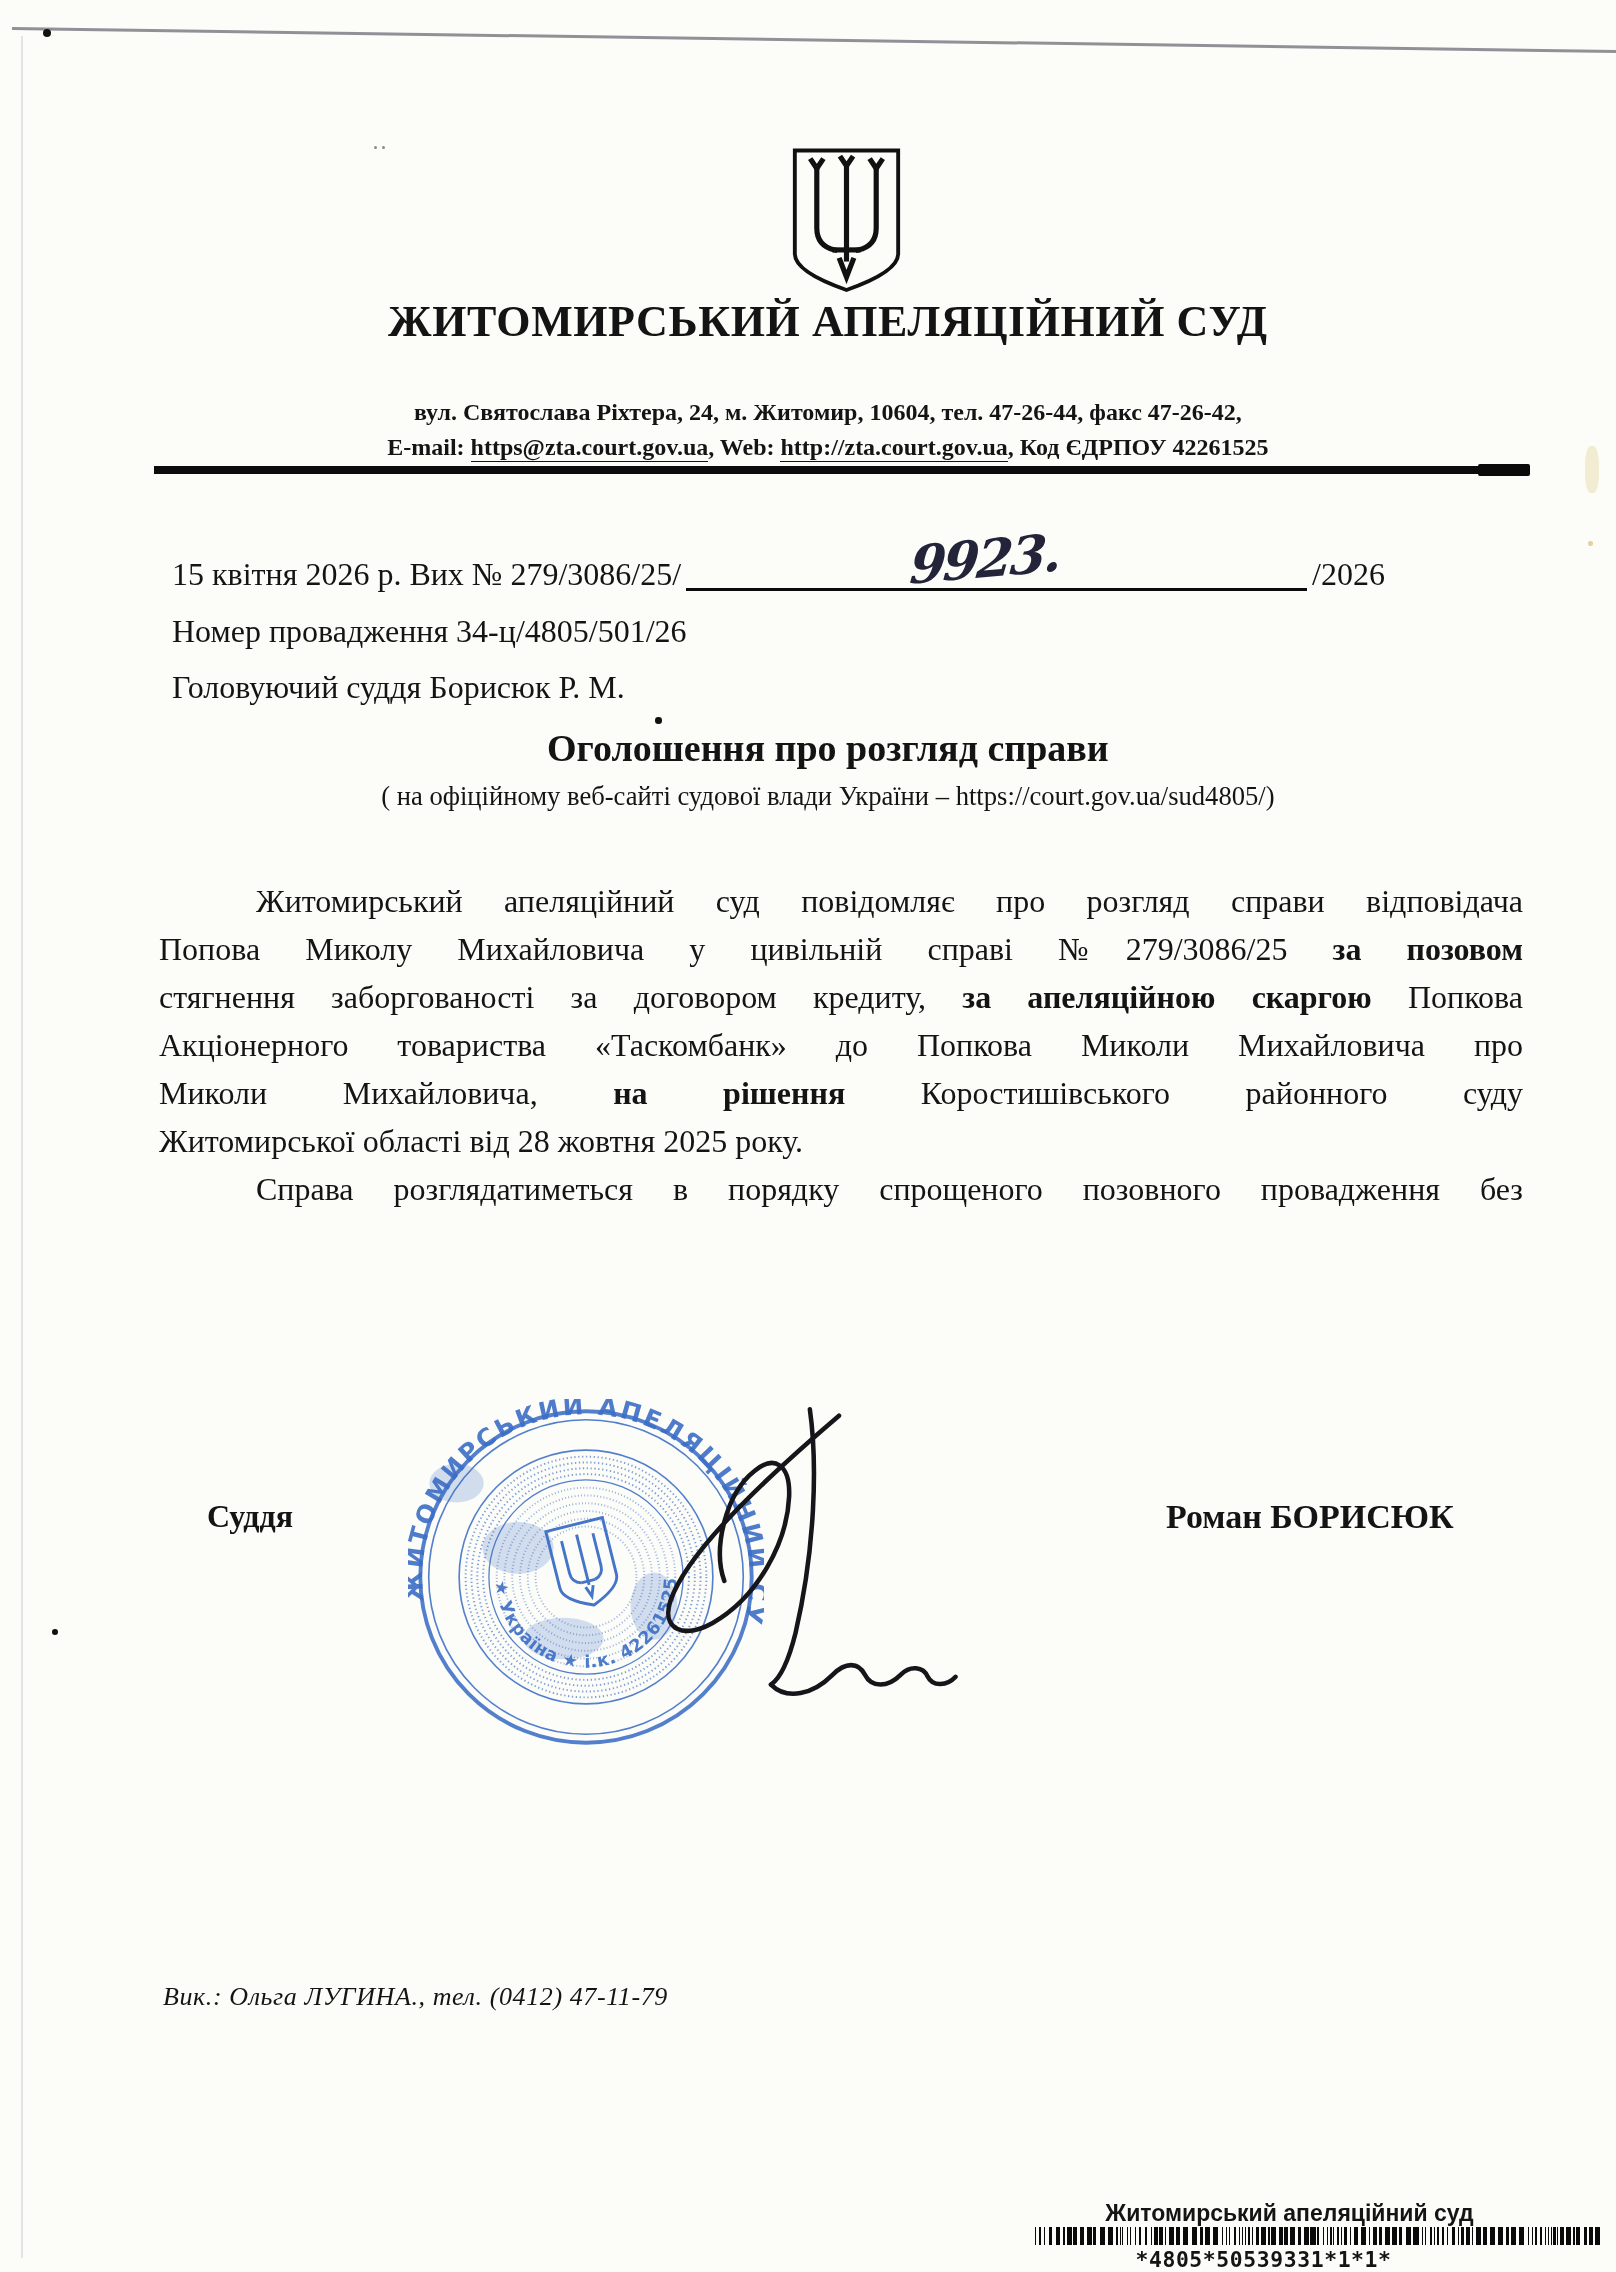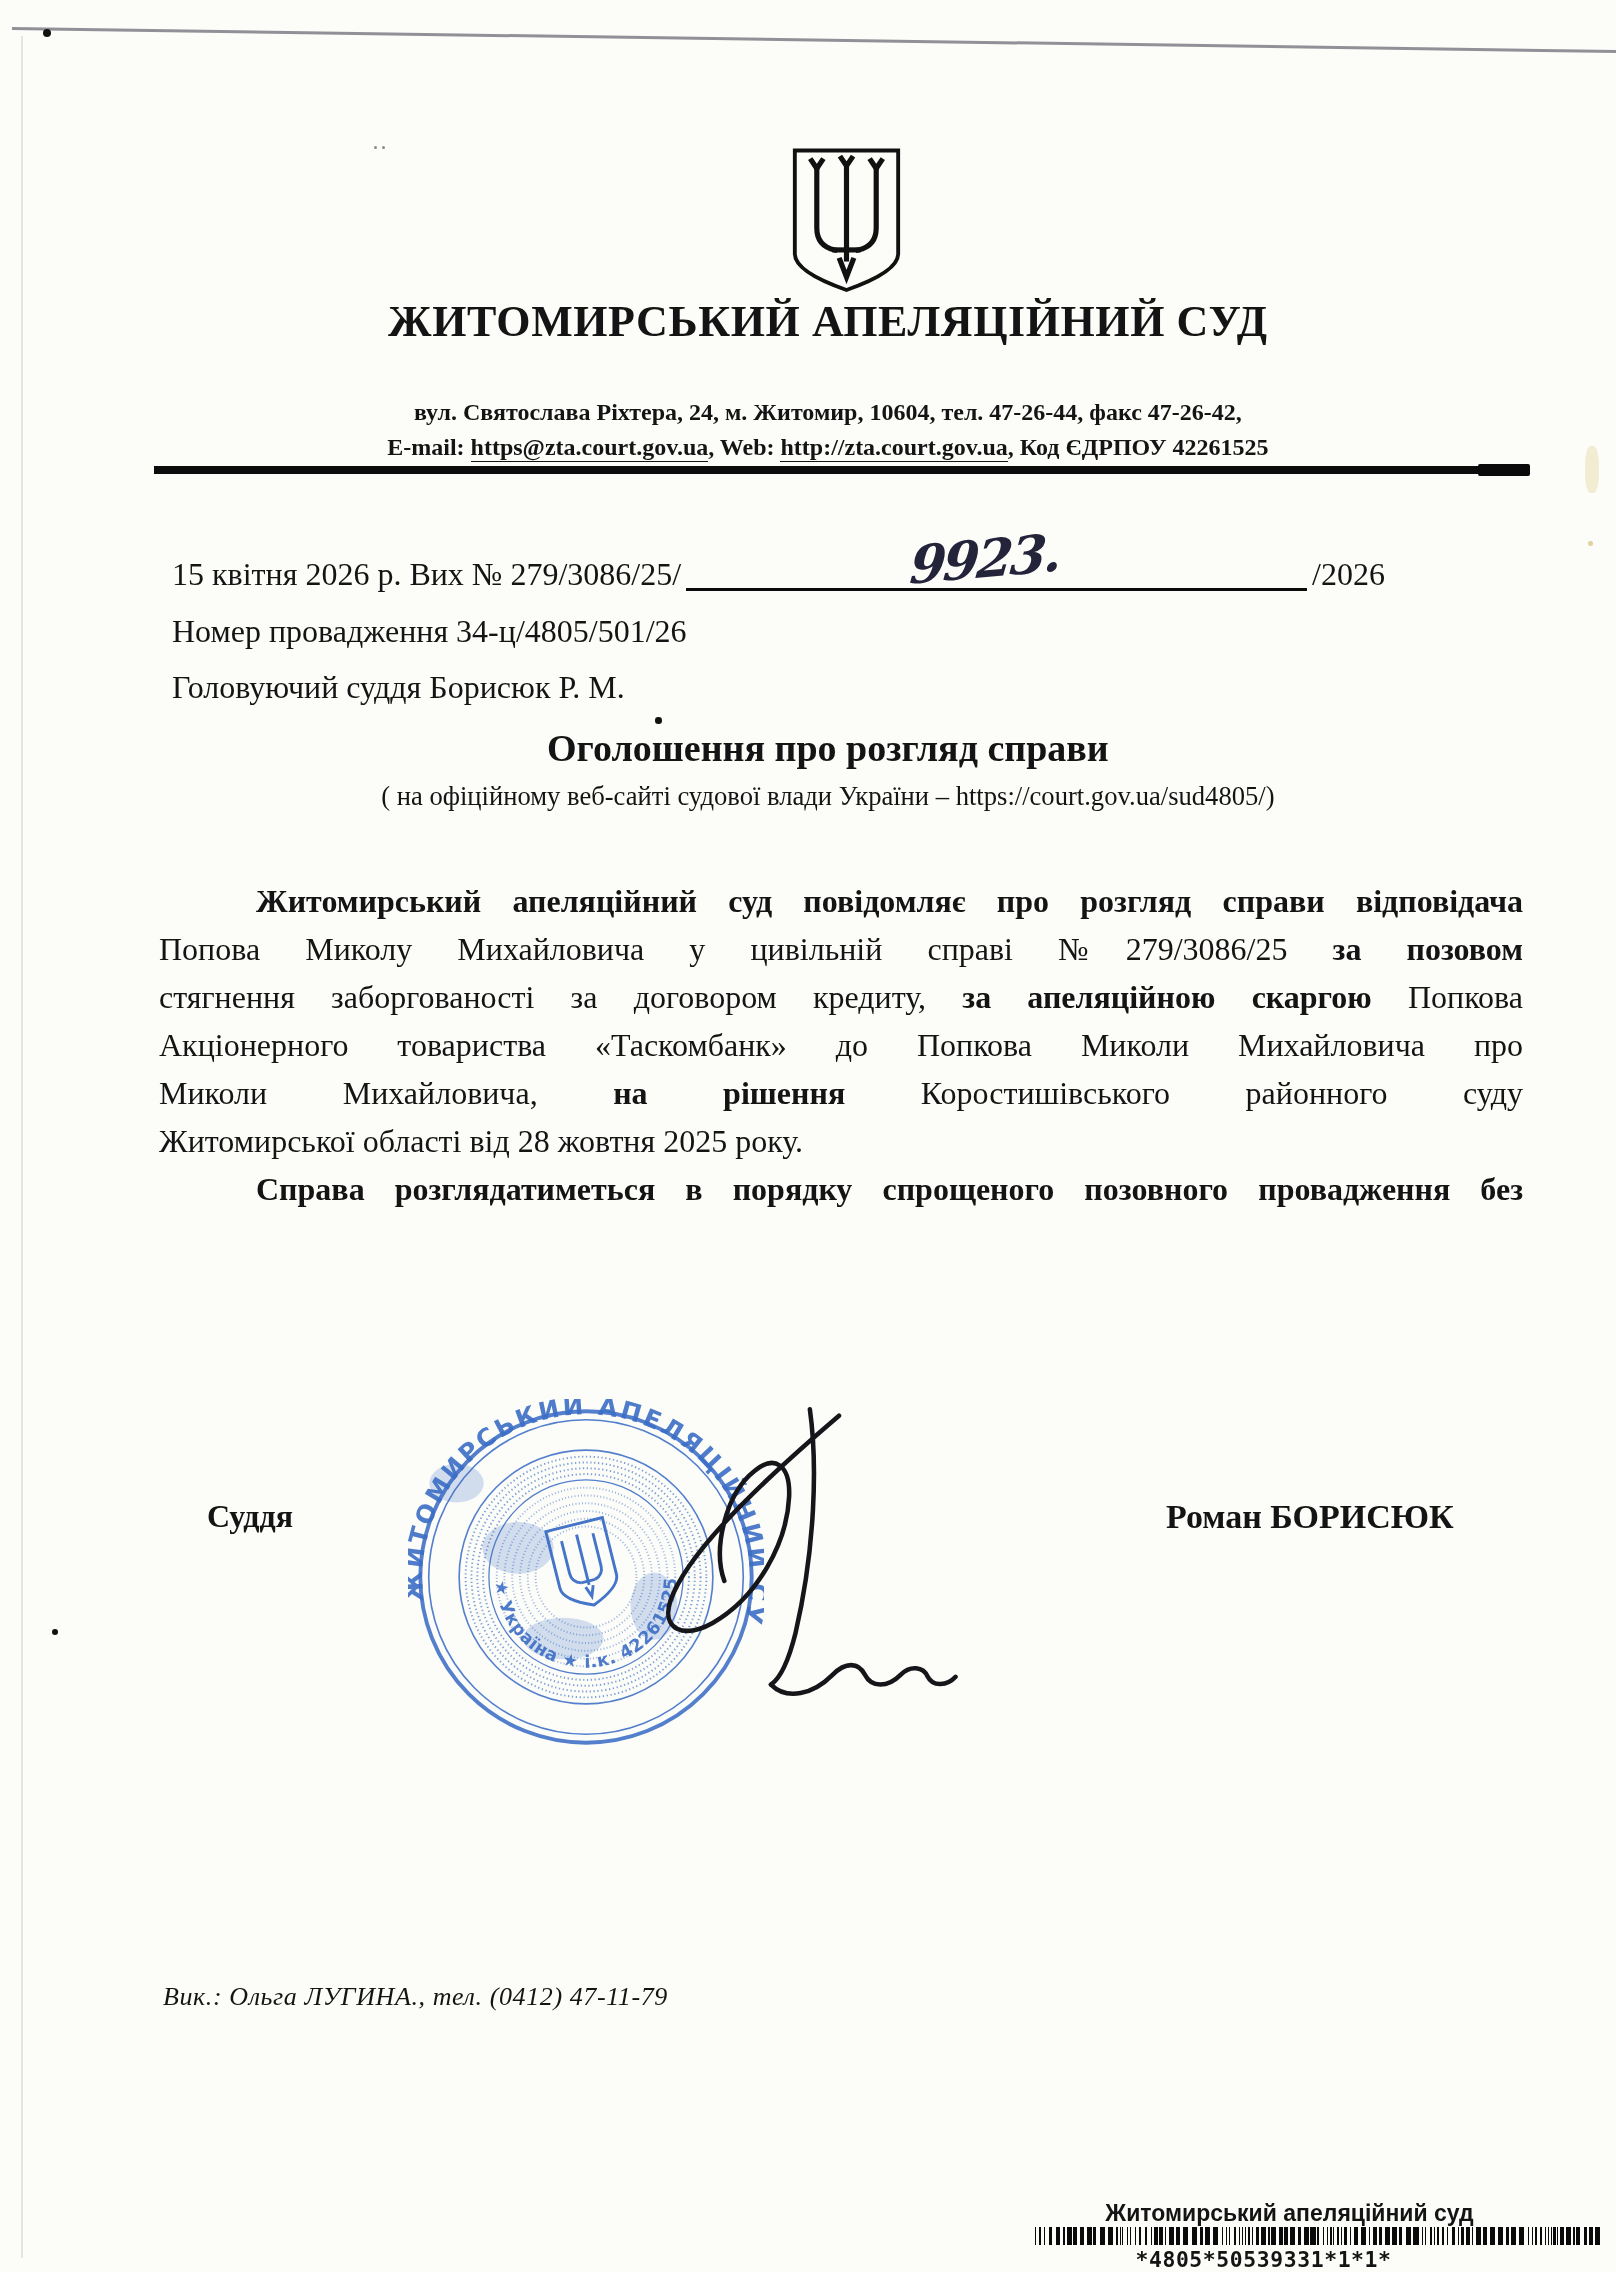--- a/index.html
+++ b/index.html
@@ -33,21 +33,21 @@
   .ref2{top:613px;}
   .ref3{top:669px;}
 
   
   .ann-title{top:726px;font-size:38px;font-weight:bold;}
   .ann-sub{top:781px;font-size:26.6px;}
 
   
   .body-block{left:159px;top:877px;width:1364px;font-size:32px;line-height:48px;}
   .bline{text-align:justify;text-align-last:justify;white-space:normal;}
-  .bline.indent{text-indent:97px;font-weight:bold;}
+  .bline.indent{text-indent:97px;}
   .bline.last{text-align-last:left;}
   .b{font-weight:bold;}
 
   
   .sig-label{left:207px;top:1498px;font-size:32px;font-weight:bold;}
   .sig-name{left:1166px;top:1498px;font-size:34px;font-weight:bold;}
 
   
   .executor{left:163px;top:1982px;font-size:26px;font-style:italic;letter-spacing:0.6px;}
   .bc-label{left:998px;top:2200px;width:583px;text-align:center;

